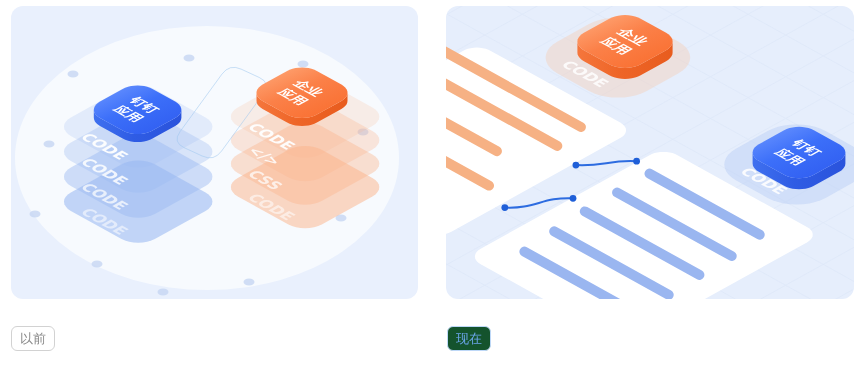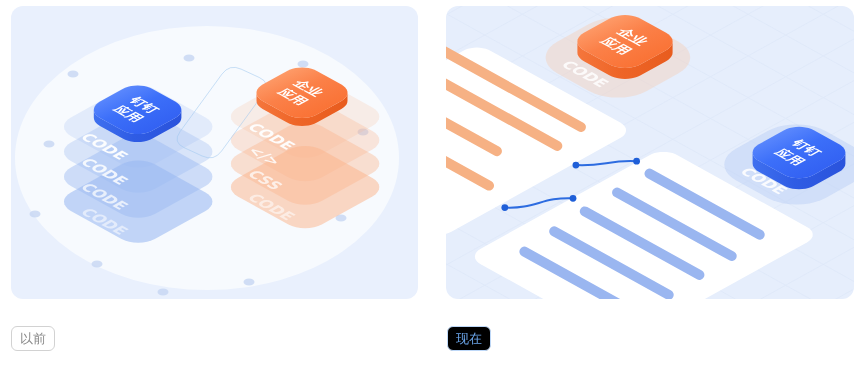--- a/index.html
+++ b/index.html
@@ -2,21 +2,21 @@
 <html><head>
 <meta charset="utf-8">
 <style>
   html,body{margin:0;padding:0;}
   body{width:865px;height:365px;background:#ffffff;font-family:"Liberation Sans","DejaVu Sans",sans-serif;overflow:hidden;}
   .wrap{position:relative;width:865px;height:365px;}
   .panel{position:absolute;border-radius:12px;overflow:hidden;}
   .panel.left{left:11px;top:6px;width:407px;height:293px;background:#e9f0fd;}
   .panel.right{left:446px;top:6px;width:408px;height:293px;background:#e6eefc;}
   .badge{position:absolute;box-sizing:border-box;border:1px solid #d2d2d2;border-radius:6px;font-size:13px;line-height:17px;height:25px;padding:3px 8px;color:#8a8a8a;background:#fff;}
-  .badge.now{border-color:#bed8f8;color:#6ba5ea;background:#000000;}
+  .badge.now{border-color:#bed8f8;color:#6ba5ea;background:#14532d;}
 </style>
 </head>
 <body>
 
 <div class="wrap">
 
   <div class="panel left">
     <svg width="407" height="293" viewBox="0 0 407 293">
       <defs>
         <linearGradient id="blueTop" x1="0.1" y1="0" x2="0.9" y2="1">

